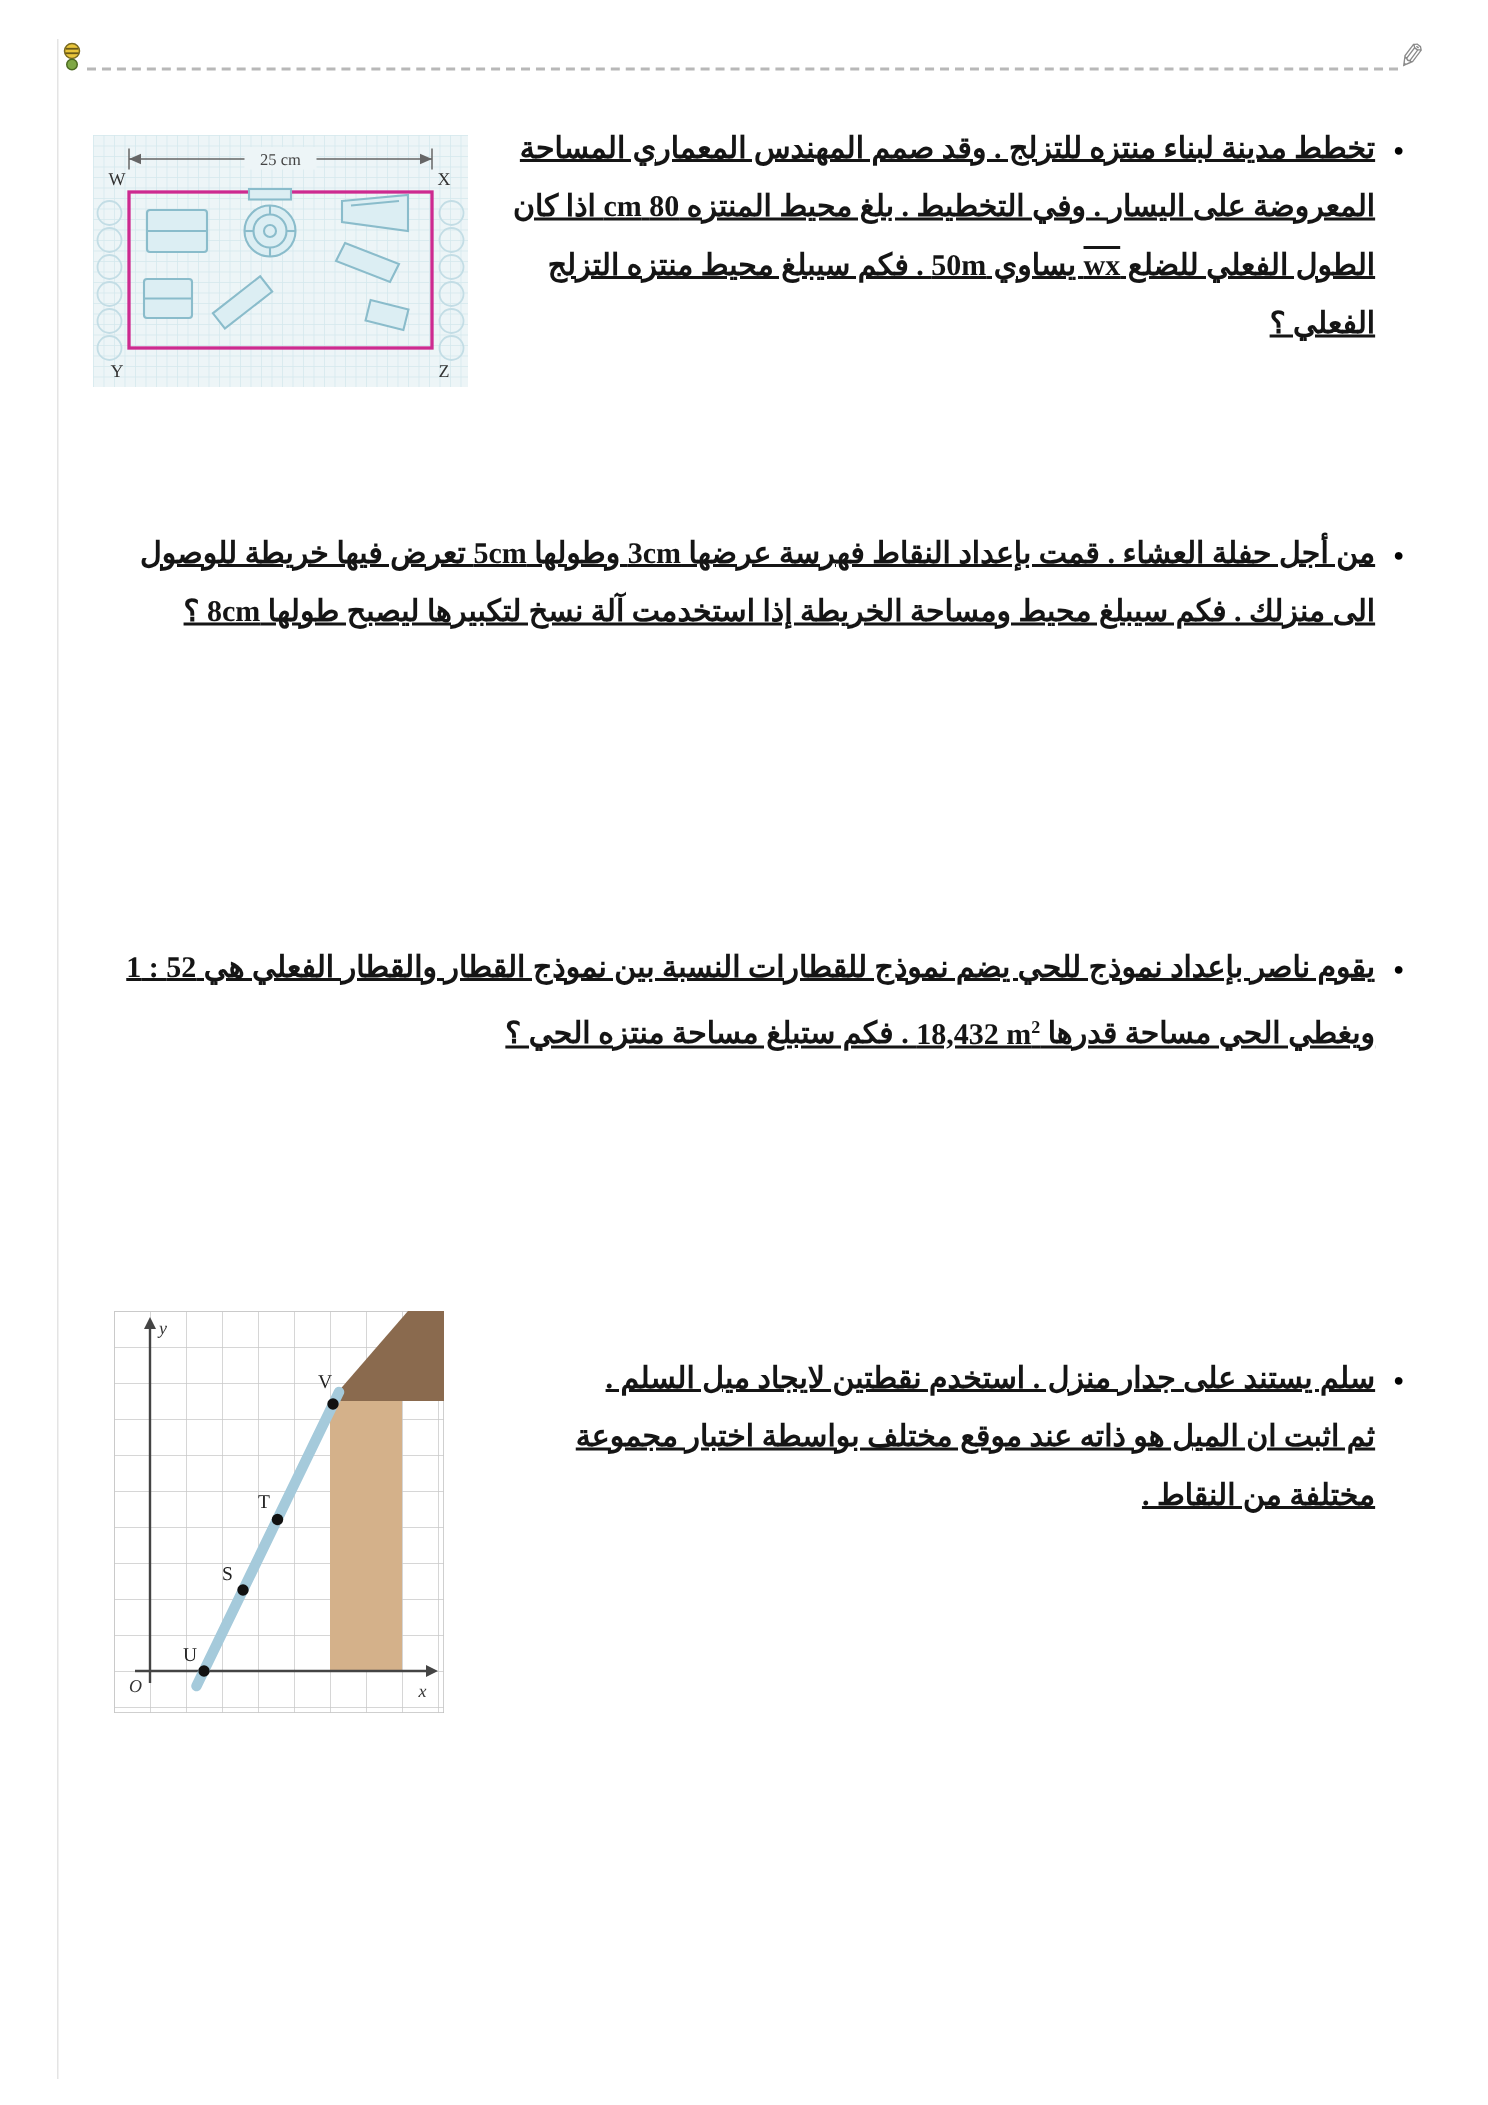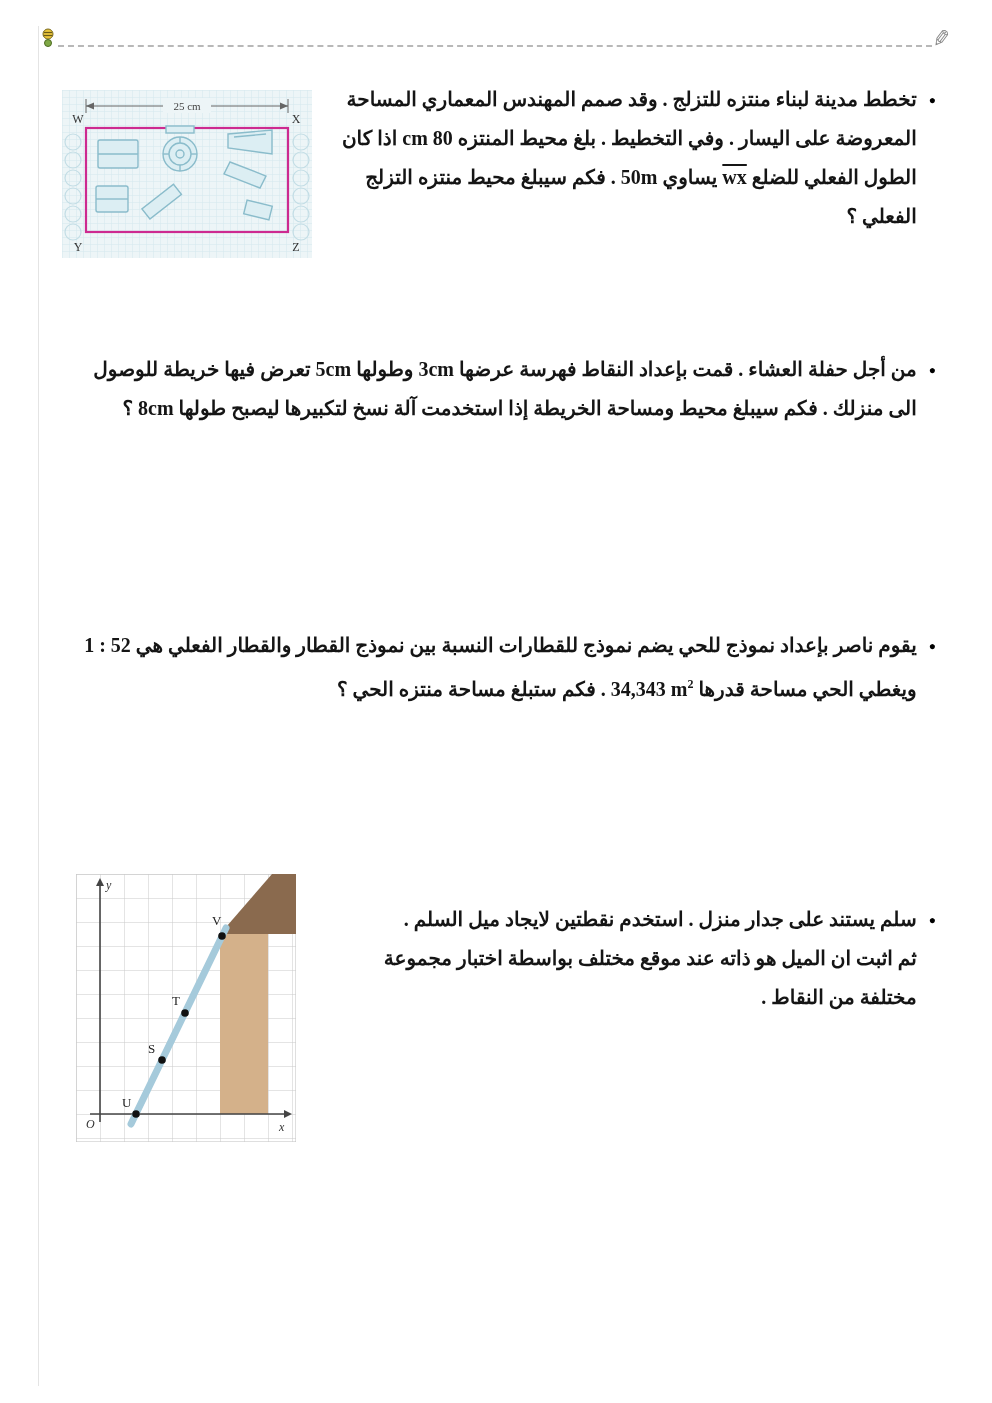--- a/index.html
+++ b/index.html
@@ -8,21 +8,21 @@
     font-family:"Liberation Serif","DejaVu Serif",serif;color:#111;
   }
   .margin-line{position:absolute;left:38px;top:26px;height:1360px;border-left:1px solid #e4e4e4;}
   .cutline{position:absolute;top:45px;left:58px;width:874px;border-top:2px dashed #b8b8b8;}
   .pen{position:absolute;top:26px;right:42px;font-size:22px;color:#8a8a8a;
        transform:scaleX(-1) rotate(8deg);font-family:"DejaVu Sans",sans-serif;}
   .bee{position:absolute;left:40px;top:28px;}
   .q{position:absolute;display:flex;direction:rtl;gap:12px;font-weight:700;
      font-size:20px;line-height:39px;text-align:right;color:#151515;}
   .q .bullet{flex:0 0 auto;font-size:12px;line-height:39px;margin-top:1px;color:#000;}
-  .qtext{flex:1 1 auto;margin:0;}
+  .qtext{flex:1 1 auto;margin:0;text-decoration:underline;}
   .q1{top:80px;right:56px;width:612px;}
   .q2{top:350px;right:56px;width:862px;}
   .q3{top:626px;right:56px;width:862px;}
   .q4{top:900px;right:56px;width:556px;}
   .overline{text-decoration:overline;direction:ltr;unicode-bidi:embed;}
   .ltr{direction:ltr;unicode-bidi:embed;}
   sup{font-size:12px;}
   .fig1{position:absolute;left:62px;top:90px;margin:0;}
   .fig2{position:absolute;left:76px;top:874px;margin:0;}
   figure{margin:0;}
@@ -118,21 +118,21 @@
     <p class="qtext"><span>تخطط مدينة لبناء منتزه للتزلج . وقد صمم المهندس المعماري المساحة المعروضة على اليسار . وفي التخطيط . بلغ محيط المنتزه 80 cm اذا كان الطول الفعلي للضلع </span><span class="overline">wx</span><span> يساوي 50m . فكم سيبلغ محيط منتزه التزلج الفعلي ؟</span></p>
   </div>
 
   <div class="q q2">
     <span class="bullet">●</span>
     <p class="qtext">من أجل حفلة العشاء . قمت بإعداد النقاط فهرسة عرضها 3cm وطولها 5cm تعرض فيها خريطة للوصول الى منزلك . فكم سيبلغ محيط ومساحة الخريطة إذا استخدمت آلة نسخ لتكبيرها ليصبح طولها 8cm ؟</p>
   </div>
 
   <div class="q q3">
     <span class="bullet">●</span>
-    <p class="qtext"><span>يقوم ناصر بإعداد نموذج للحي يضم نموذج للقطارات النسبة بين نموذج القطار والقطار الفعلي هي 52 : 1 ويغطي الحي مساحة قدرها </span><span class="ltr"><span>34,343 m</span><sup>2</sup></span><span> . فكم ستبلغ مساحة منتزه الحي ؟</span></p>
+    <p class="qtext"><span>يقوم ناصر بإعداد نموذج للحي يضم نموذج للقطارات النسبة بين نموذج القطار والقطار الفعلي هي 52 : 1 ويغطي الحي مساحة قدرها </span><span class="ltr"><span>18,432 m</span><sup>2</sup></span><span> . فكم ستبلغ مساحة منتزه الحي ؟</span></p>
   </div>
 
   <div class="q q4">
     <span class="bullet">●</span>
     <p class="qtext">سلم يستند على جدار منزل . استخدم نقطتين لايجاد ميل السلم . ثم اثبت ان الميل هو ذاته عند موقع مختلف بواسطة اختبار مجموعة مختلفة من النقاط .</p>
   </div>
 
   <figure class="fig2">
     <svg width="220" height="268" viewBox="0 0 220 268">
       <defs>

